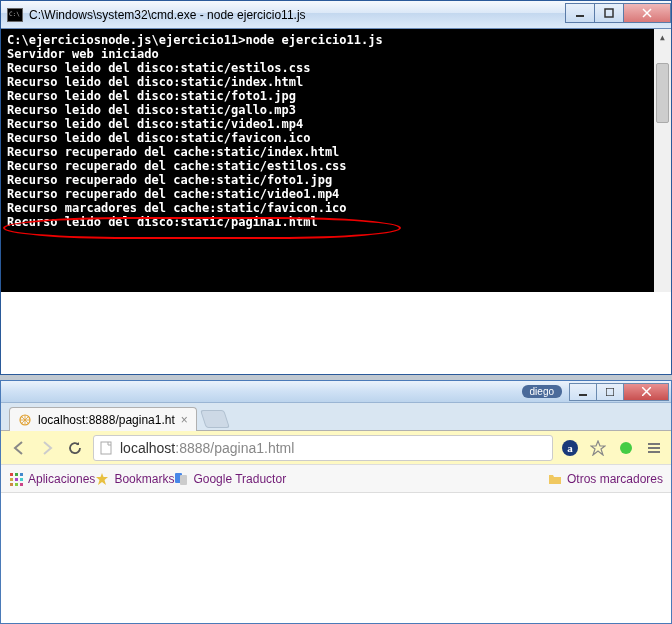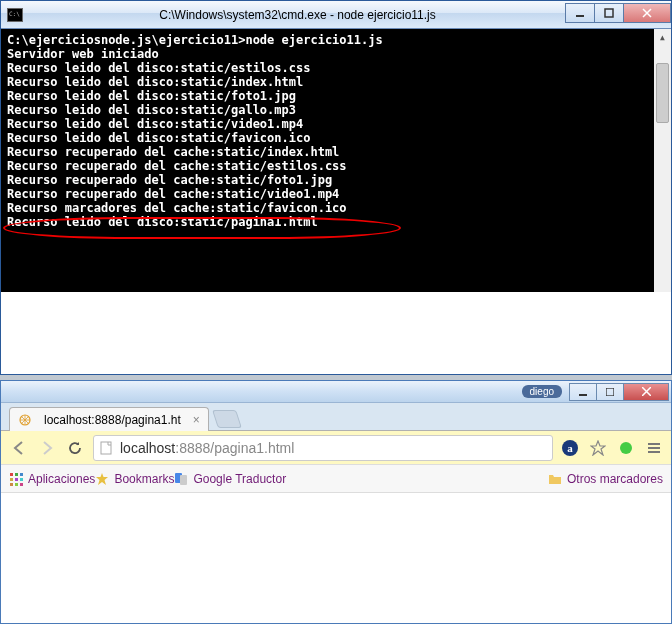--- a/index.html
+++ b/index.html
@@ -1,20 +1,20 @@
 <!DOCTYPE html>
 <html><head>
 <meta charset="utf-8">
 <style>
 * { margin: 0; padding: 0; box-sizing: border-box; }
 body { width: 672px; height: 624px; font-family: "Segoe UI", Tahoma, sans-serif; background: #c0c8d0; overflow: hidden; }
 
 
 .cmd-window { position: absolute; top: 0; left: 0; width: 672px; height: 375px; background: #fff; border: 1px solid #2a5a9a; }
-.cmd-titlebar { height: 28px; background: linear-gradient(to bottom, #f5f9fd 0%, #dbe8f7 45%, #c4d8ef 46%, #dceaf9 100%); display: flex; align-items: center; padding: 0 0 0 6px; border-bottom: 1px solid #6a8bb8; text-align: center; }
+.cmd-titlebar { height: 28px; background: linear-gradient(to bottom, #f5f9fd 0%, #dbe8f7 45%, #c4d8ef 46%, #dceaf9 100%); display: flex; align-items: center; padding: 0 0 0 6px; border-bottom: 1px solid #6a8bb8; }
 .cmd-icon { width: 16px; height: 14px; background: #000; border: 1px solid #666; margin-right: 6px; position: relative; }
 .cmd-icon::before { content: "C:\\"; color: #aaa; font-size: 6px; position: absolute; top: 1px; left: 1px; font-family: monospace; }
 .cmd-title { flex: 1; font-size: 12px; color: #000; }
 .win-btns { display: flex; height: 20px; margin-top: -4px; }
 .win-btn { width: 30px; height: 20px; display: flex; align-items: center; justify-content: center; font-size: 10px; border: 1px solid #5a7ba8; margin-left: -1px; }
 .win-min { background: linear-gradient(to bottom, #e8f0fa, #c9dcf2); }
 .win-max { background: linear-gradient(to bottom, #e8f0fa, #c9dcf2); }
 .win-close { background: linear-gradient(to bottom, #f0b8b8, #d97878); width: 48px; border-top-right-radius: 0; }
 .cmd-body { background: #000; height: 263px; padding: 4px 6px; font-family: "Lucida Console", monospace; font-size: 12px; line-height: 14px; color: #fff; font-weight: bold; overflow: hidden; position: relative; }
 .cmd-line { white-space: pre; }
@@ -27,21 +27,21 @@
 .browser-window { position: absolute; top: 380px; left: 0; width: 672px; height: 244px; background: #fff; border: 1px solid #4a7ab8; }
 .browser-titlebar { height: 22px; background: linear-gradient(to bottom, #eaf2fb 0%, #cfe1f5 50%, #bcd4ed 100%); display: flex; align-items: center; justify-content: flex-end; padding: 0 2px; border-bottom: 1px solid #9ab5d4; }
 .browser-user { background: #4a6a9a; color: #fff; font-size: 10px; padding: 1px 8px; border-radius: 6px; margin-right: 8px; }
 .browser-winbtns { display: flex; }
 .bwb { width: 28px; height: 18px; border: 1px solid #6a8ab0; display: flex; align-items: center; justify-content: center; font-size: 9px; margin-left: -1px; }
 .bwb-min { background: linear-gradient(#e8f0fa,#cfe1f5); }
 .bwb-max { background: linear-gradient(#e8f0fa,#cfe1f5); }
 .bwb-close { background: linear-gradient(#e89090,#c85050); width: 46px; color: #fff; }
 
 .tab-strip { height: 28px; background: #d9e6f2; display: flex; align-items: flex-end; padding-left: 8px; border-bottom: 1px solid #b0b0b0; }
-.tab { background: #f7f7f7; height: 24px; display: flex; align-items: center; padding: 0 8px; font-size: 12px; border: 1px solid #b0b0b0; border-bottom: none; border-radius: 4px 4px 0 0; margin-bottom: -1px; gap: 12px; }
+.tab { background: #f7f7f7; height: 24px; display: flex; align-items: center; padding: 0 8px; font-size: 12px; border: 1px solid #b0b0b0; border-bottom: none; border-radius: 4px 4px 0 0; margin-bottom: -1px; gap: 6px; }
 .tab-favicon { width: 14px; height: 14px; display: flex; align-items: center; justify-content: center; }
 .tab-close { color: #888; font-size: 12px; cursor: pointer; }
 .new-tab { width: 24px; height: 18px; background: #cdd9e6; border: 1px solid #b0c0d0; margin-left: 6px; margin-bottom: 2px; border-radius: 3px; transform: skewX(18deg); }
 
 .toolbar { height: 34px; background: #fef9c3; display: flex; align-items: center; padding: 0 8px; gap: 8px; border-bottom: 1px solid #ddd; }
 .nav-btn { width: 20px; height: 20px; display: flex; align-items: center; justify-content: center; font-size: 16px; color: #888; }
 .nav-btn.active { color: #444; }
 .omnibox { flex: 1; height: 26px; border: 1px solid #ccc; border-radius: 3px; display: flex; align-items: center; padding: 0 6px; font-size: 14px; color: #333; background: #fff; }
 .omnibox-icon { width: 14px; height: 14px; margin-right: 6px; color: #999; font-size: 12px; }
 .omni-host { color: #333; }

